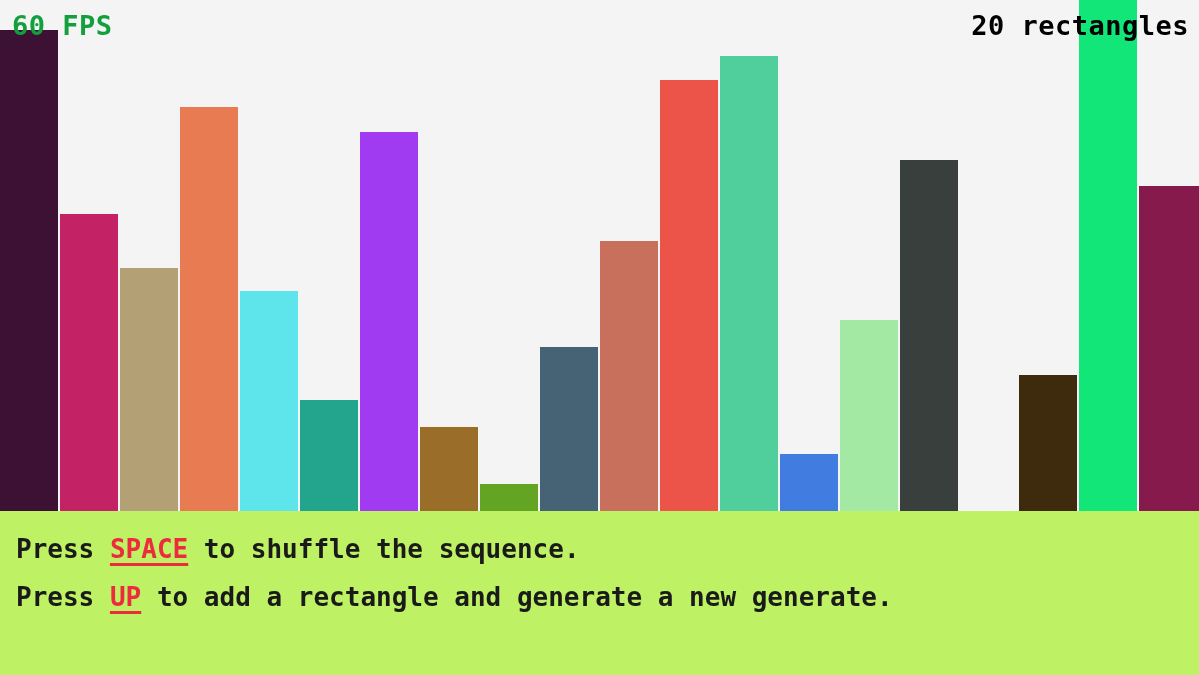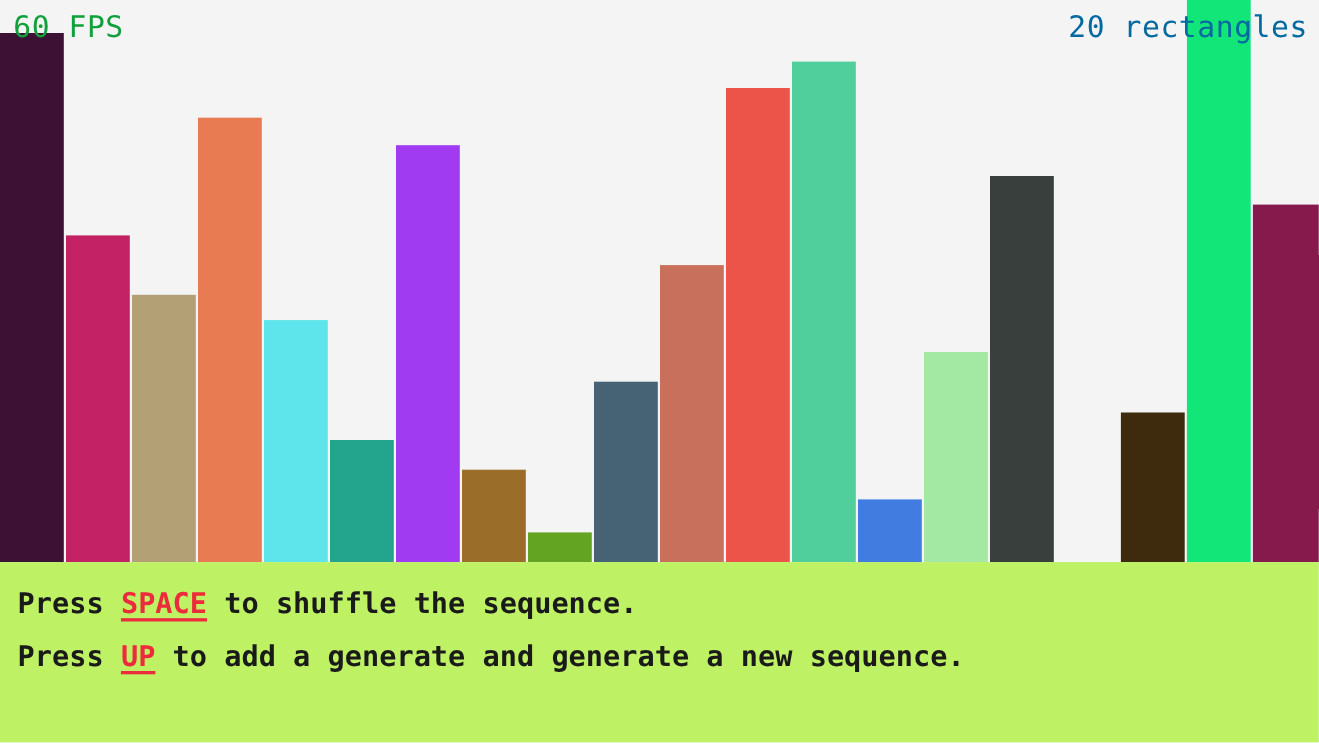--- a/index.html
+++ b/index.html
@@ -31,34 +31,34 @@
     position: absolute;
     bottom: 0;
     box-sizing: border-box;
   }
 
   
   .hud {
     position: absolute;
     font-family: "DejaVu Sans Mono", "Liberation Mono", monospace;
     font-size: 27px;
-    font-weight: 400;
+    font-weight: 700;
     letter-spacing: 0.5px;
     white-space: nowrap;
     line-height: 1;
   }
   #fps-counter {
     left: 12px;
     top: 12px;
     color: #12a03c;
   }
   #rect-counter {
     right: 10px;
     top: 12px;
-    color: #0369a1;
+    color: #000000;
   }
 
   
   #instructions {
     position: absolute;
     left: 0;
     top: 511px;
     width: 1199px;
     height: 184px;
     background: #bef264;
@@ -107,16 +107,16 @@
       <div class="bar" style="left: 1079px; width: 58px; height: 511px; background: rgb(18, 230, 120);"></div>
       <div class="bar" style="left: 1139px; width: 60px; height: 325px; background: rgb(135, 26, 76);"></div>
     </div>
 
   <div class="hud" id="fps-counter">60 FPS</div>
 
   <div class="hud" id="rect-counter">20 rectangles</div>
 
   <div id="instructions">
       <div class="instruction-line"><span>Press </span><span class="key">SPACE</span><span> to shuffle the sequence.</span></div>
-      <div class="instruction-line"><span>Press </span><span class="key">UP</span><span> to add a generate and generate a new sequence.</span></div>
+      <div class="instruction-line"><span>Press </span><span class="key">UP</span><span> to add a rectangle and generate a new generate.</span></div>
     </div>
 
 </div>
 
 </body></html>

